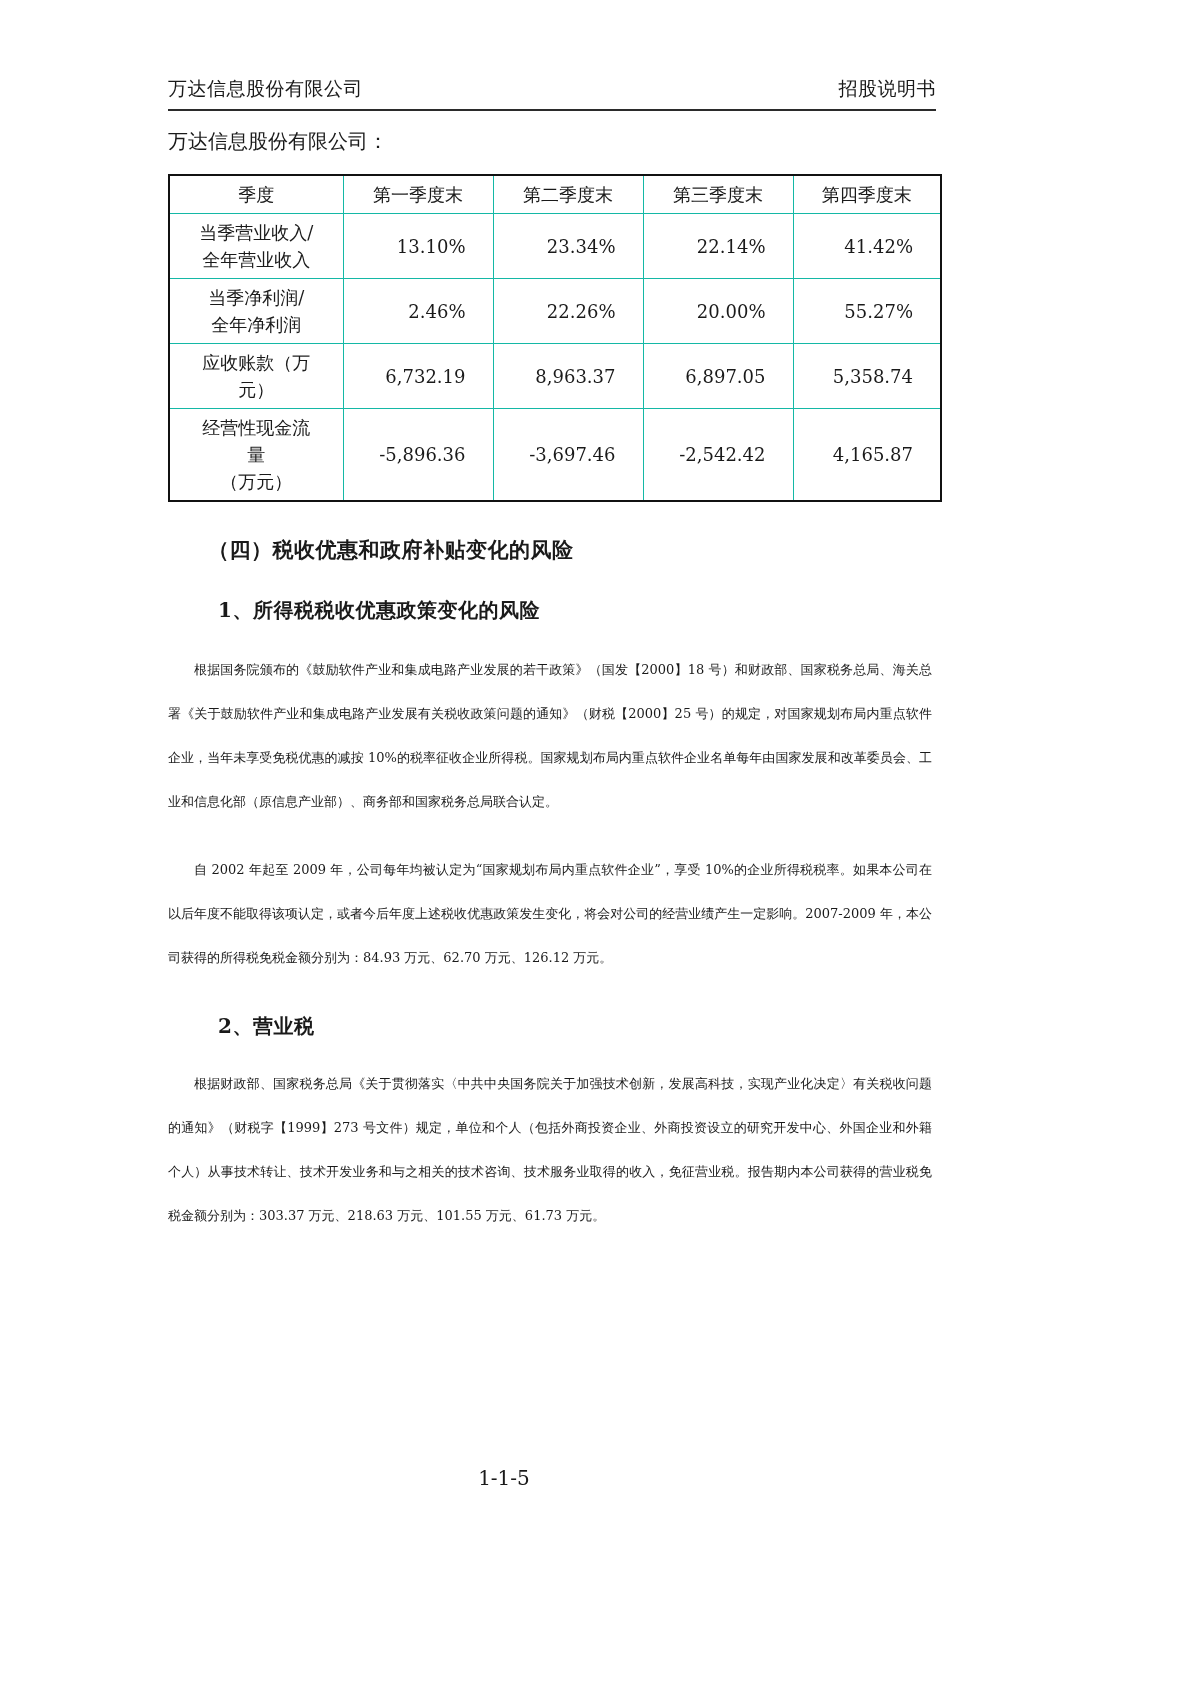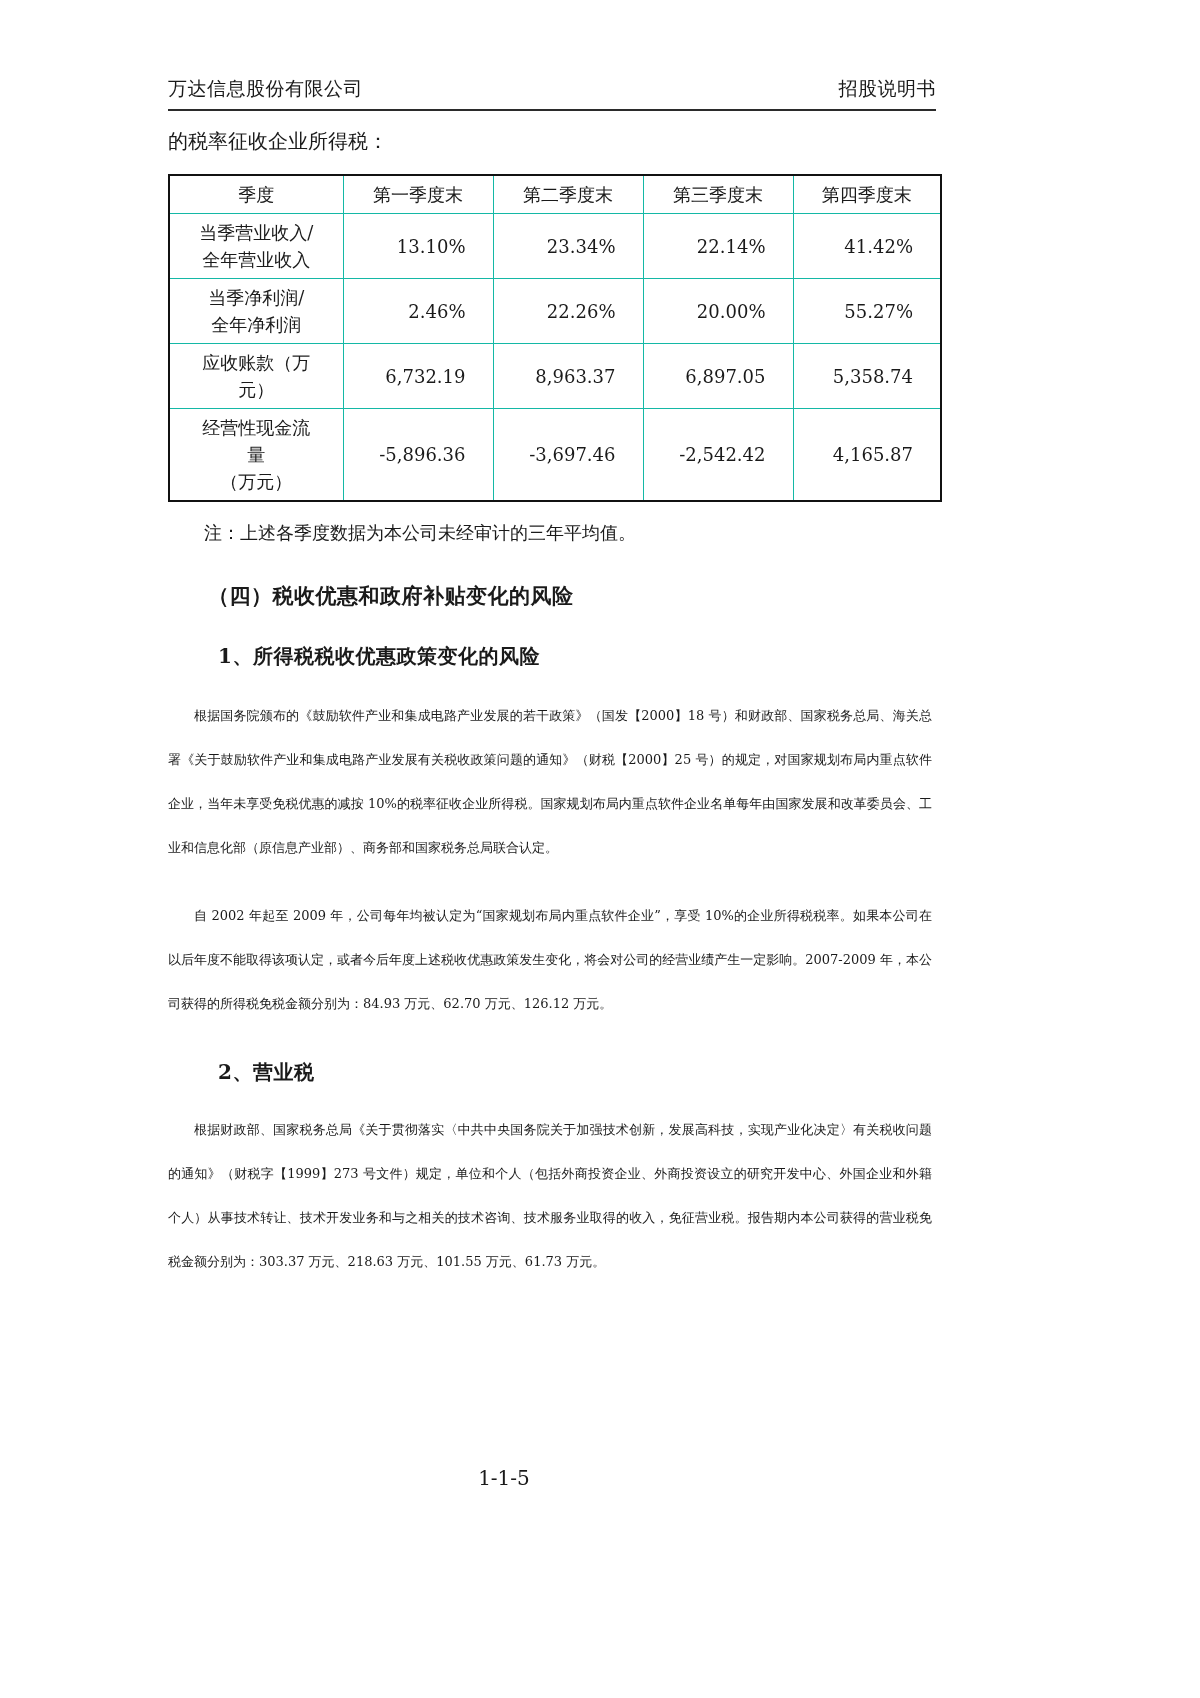--- a/index.html
+++ b/index.html
@@ -134,21 +134,21 @@
 
 <div class="page">
 
   <div class="page-header">
     <span class="hdr-left">万达信息股份有限公司</span>
     <span class="hdr-right">招股说明书</span>
   </div>
 
   <div class="content">
 
-    <p class="lead-line">的税率征收企业所得税：</p>
+    <p class="lead-line">万达信息股份有限公司：</p>
 
     <table class="metrics">
       <colgroup>
         <col class="c0">
           <col class="c1">
           <col class="c2">
           <col class="c3">
           <col class="c4">
       </colgroup>
       <thead>
@@ -194,21 +194,20 @@
             <span>（万元）</span>
           </td>
           <td class="num">-5,896.36</td>
           <td class="num">-3,697.46</td>
           <td class="num">-2,542.42</td>
           <td class="num">4,165.87</td>
         </tr>
       </tbody>
     </table>
 
-    <p class="tbl-note">注：上述各季度数据为本公司未经审计的三年平均值。</p>
 
     <h2 class="sec">（四）税收优惠和政府补贴变化的风险</h2>
 
     <h3 class="subsec">1、所得税税收优惠政策变化的风险</h3>
 
     <p class="body">根据国务院颁布的《鼓励软件产业和集成电路产业发展的若干政策》（国发【2000】18 号）和财政部、国家税务总局、海关总署《关于鼓励软件产业和集成电路产业发展有关税收政策问题的通知》（财税【2000】25 号）的规定，对国家规划布局内重点软件企业，当年未享受免税优惠的减按 10%的税率征收企业所得税。国家规划布局内重点软件企业名单每年由国家发展和改革委员会、工业和信息化部（原信息产业部）、商务部和国家税务总局联合认定。</p>
 
     <p class="body">自 2002 年起至 2009 年，公司每年均被认定为“国家规划布局内重点软件企业”，享受 10%的企业所得税税率。如果本公司在以后年度不能取得该项认定，或者今后年度上述税收优惠政策发生变化，将会对公司的经营业绩产生一定影响。2007-2009 年，本公司获得的所得税免税金额分别为：84.93 万元、62.70 万元、126.12 万元。</p>
 
     <h3 class="subsec">2、营业税</h3>

